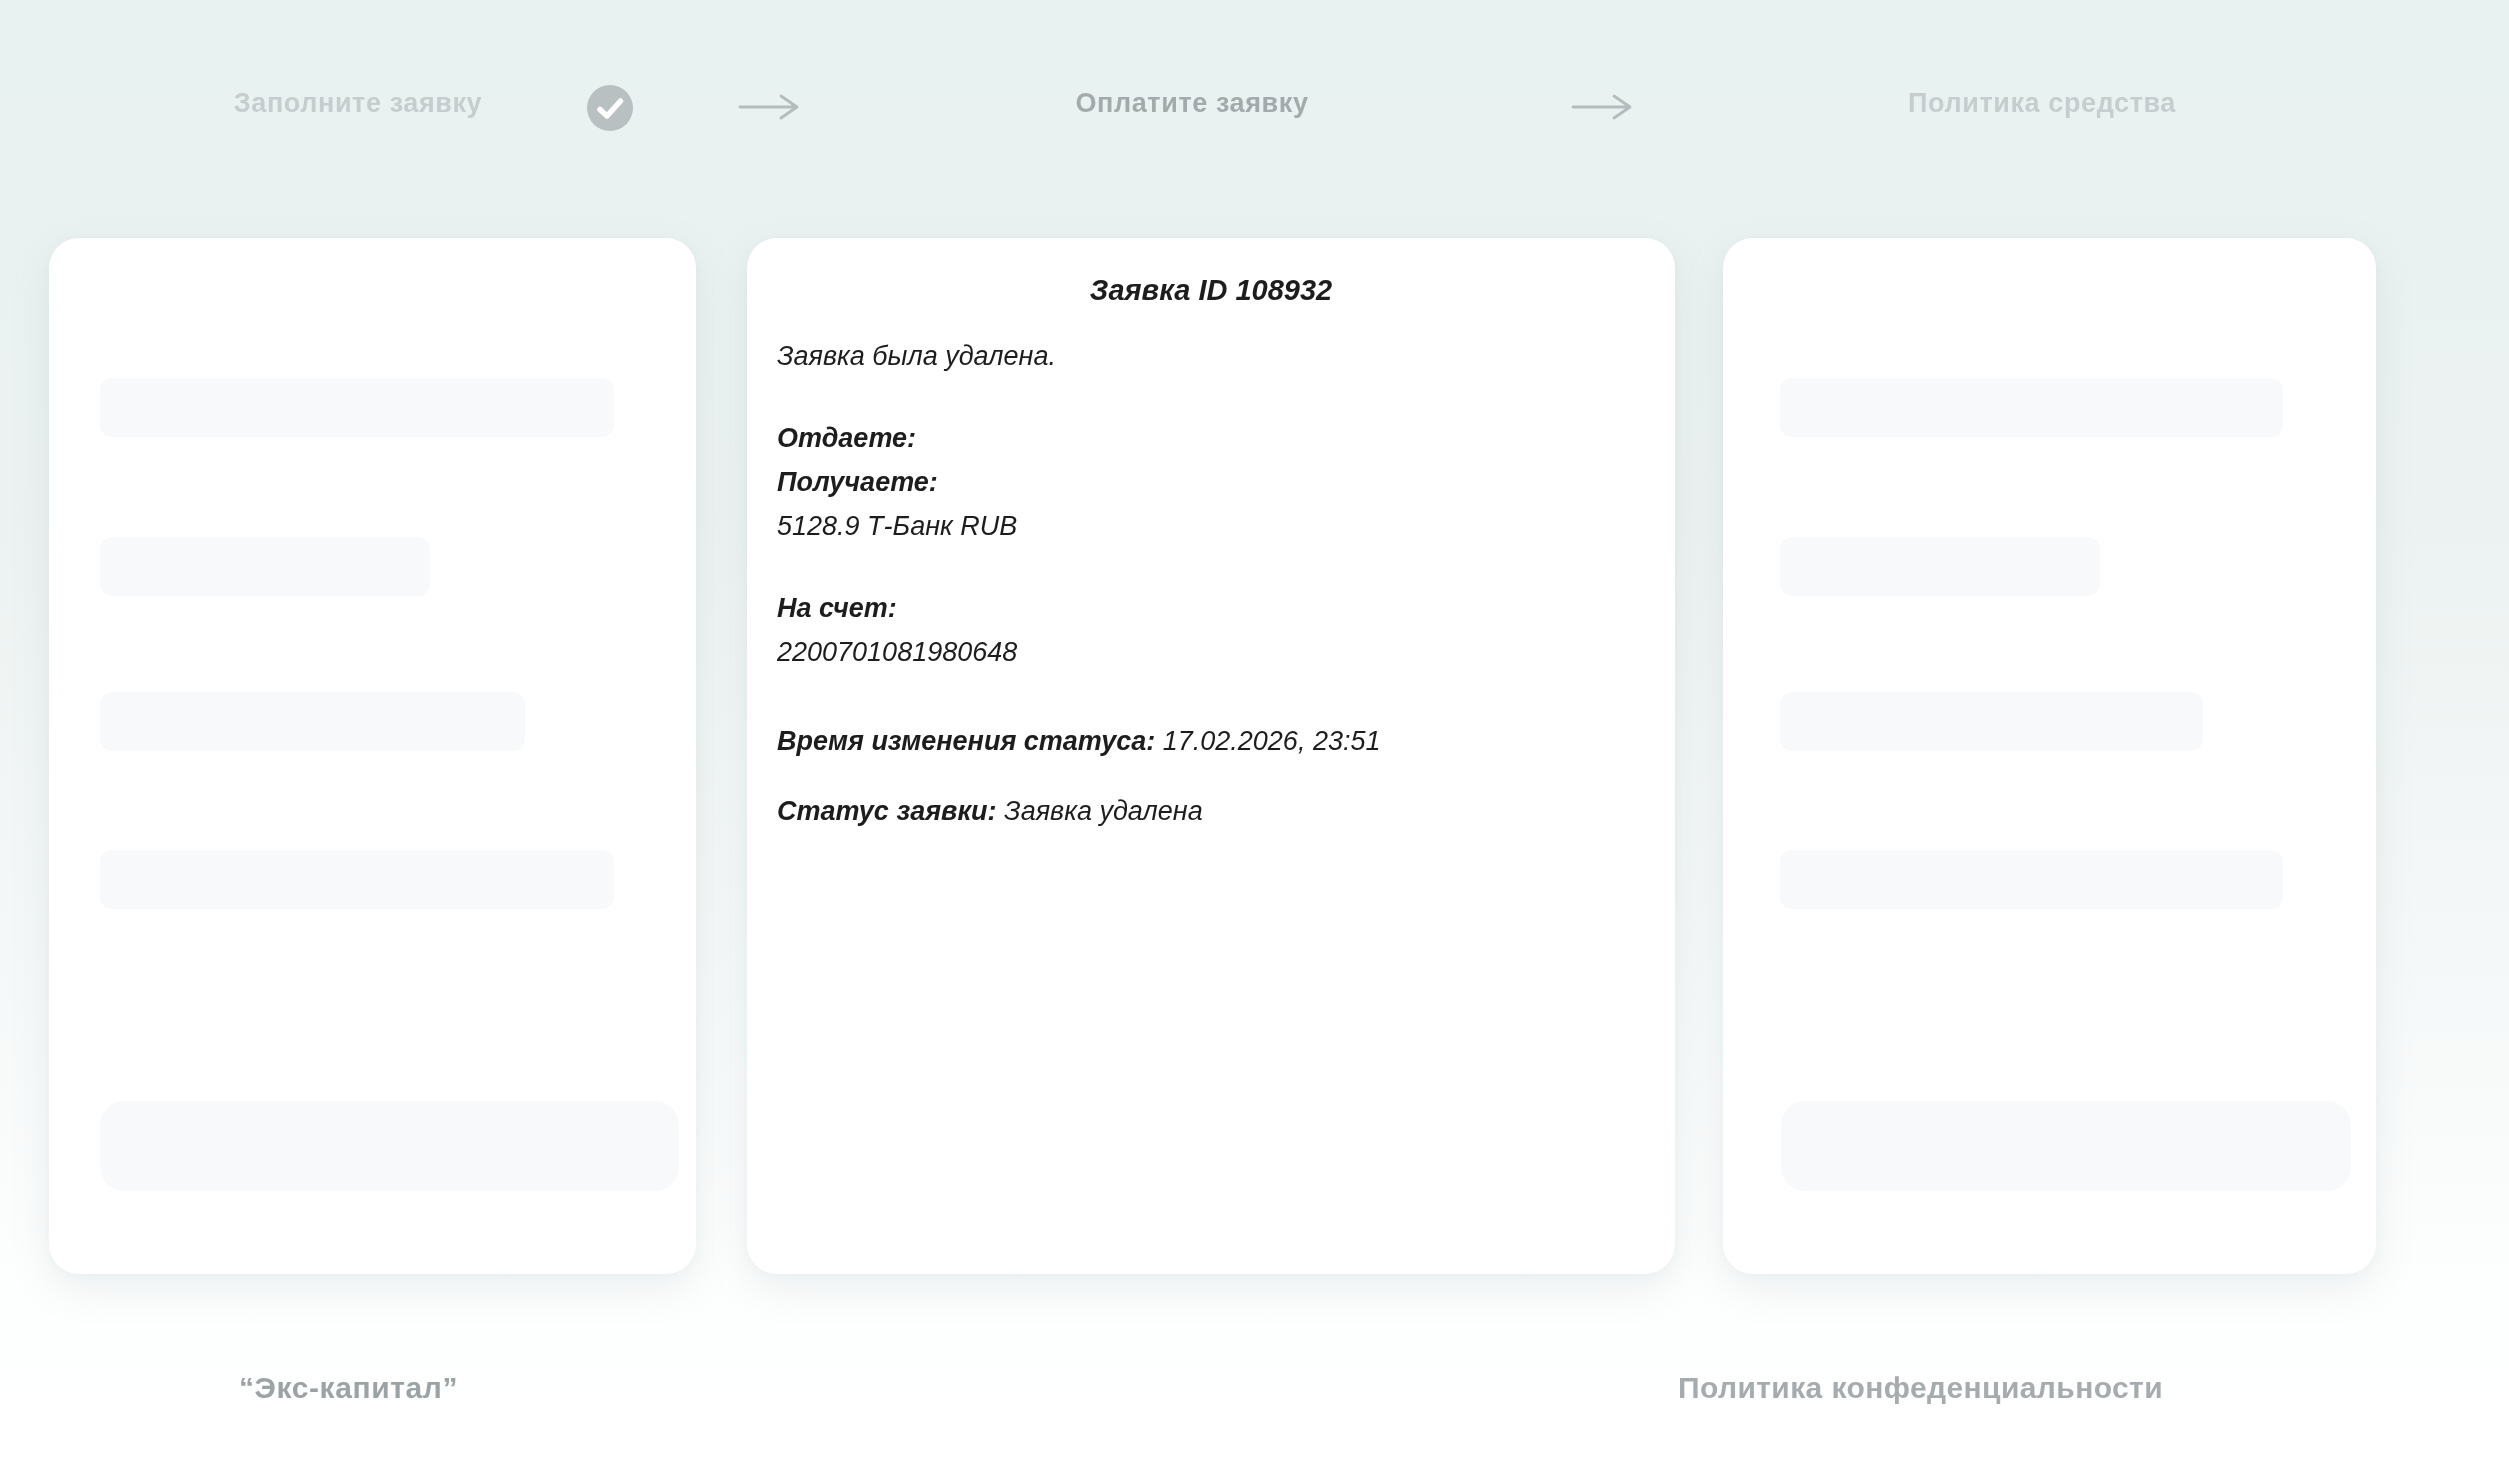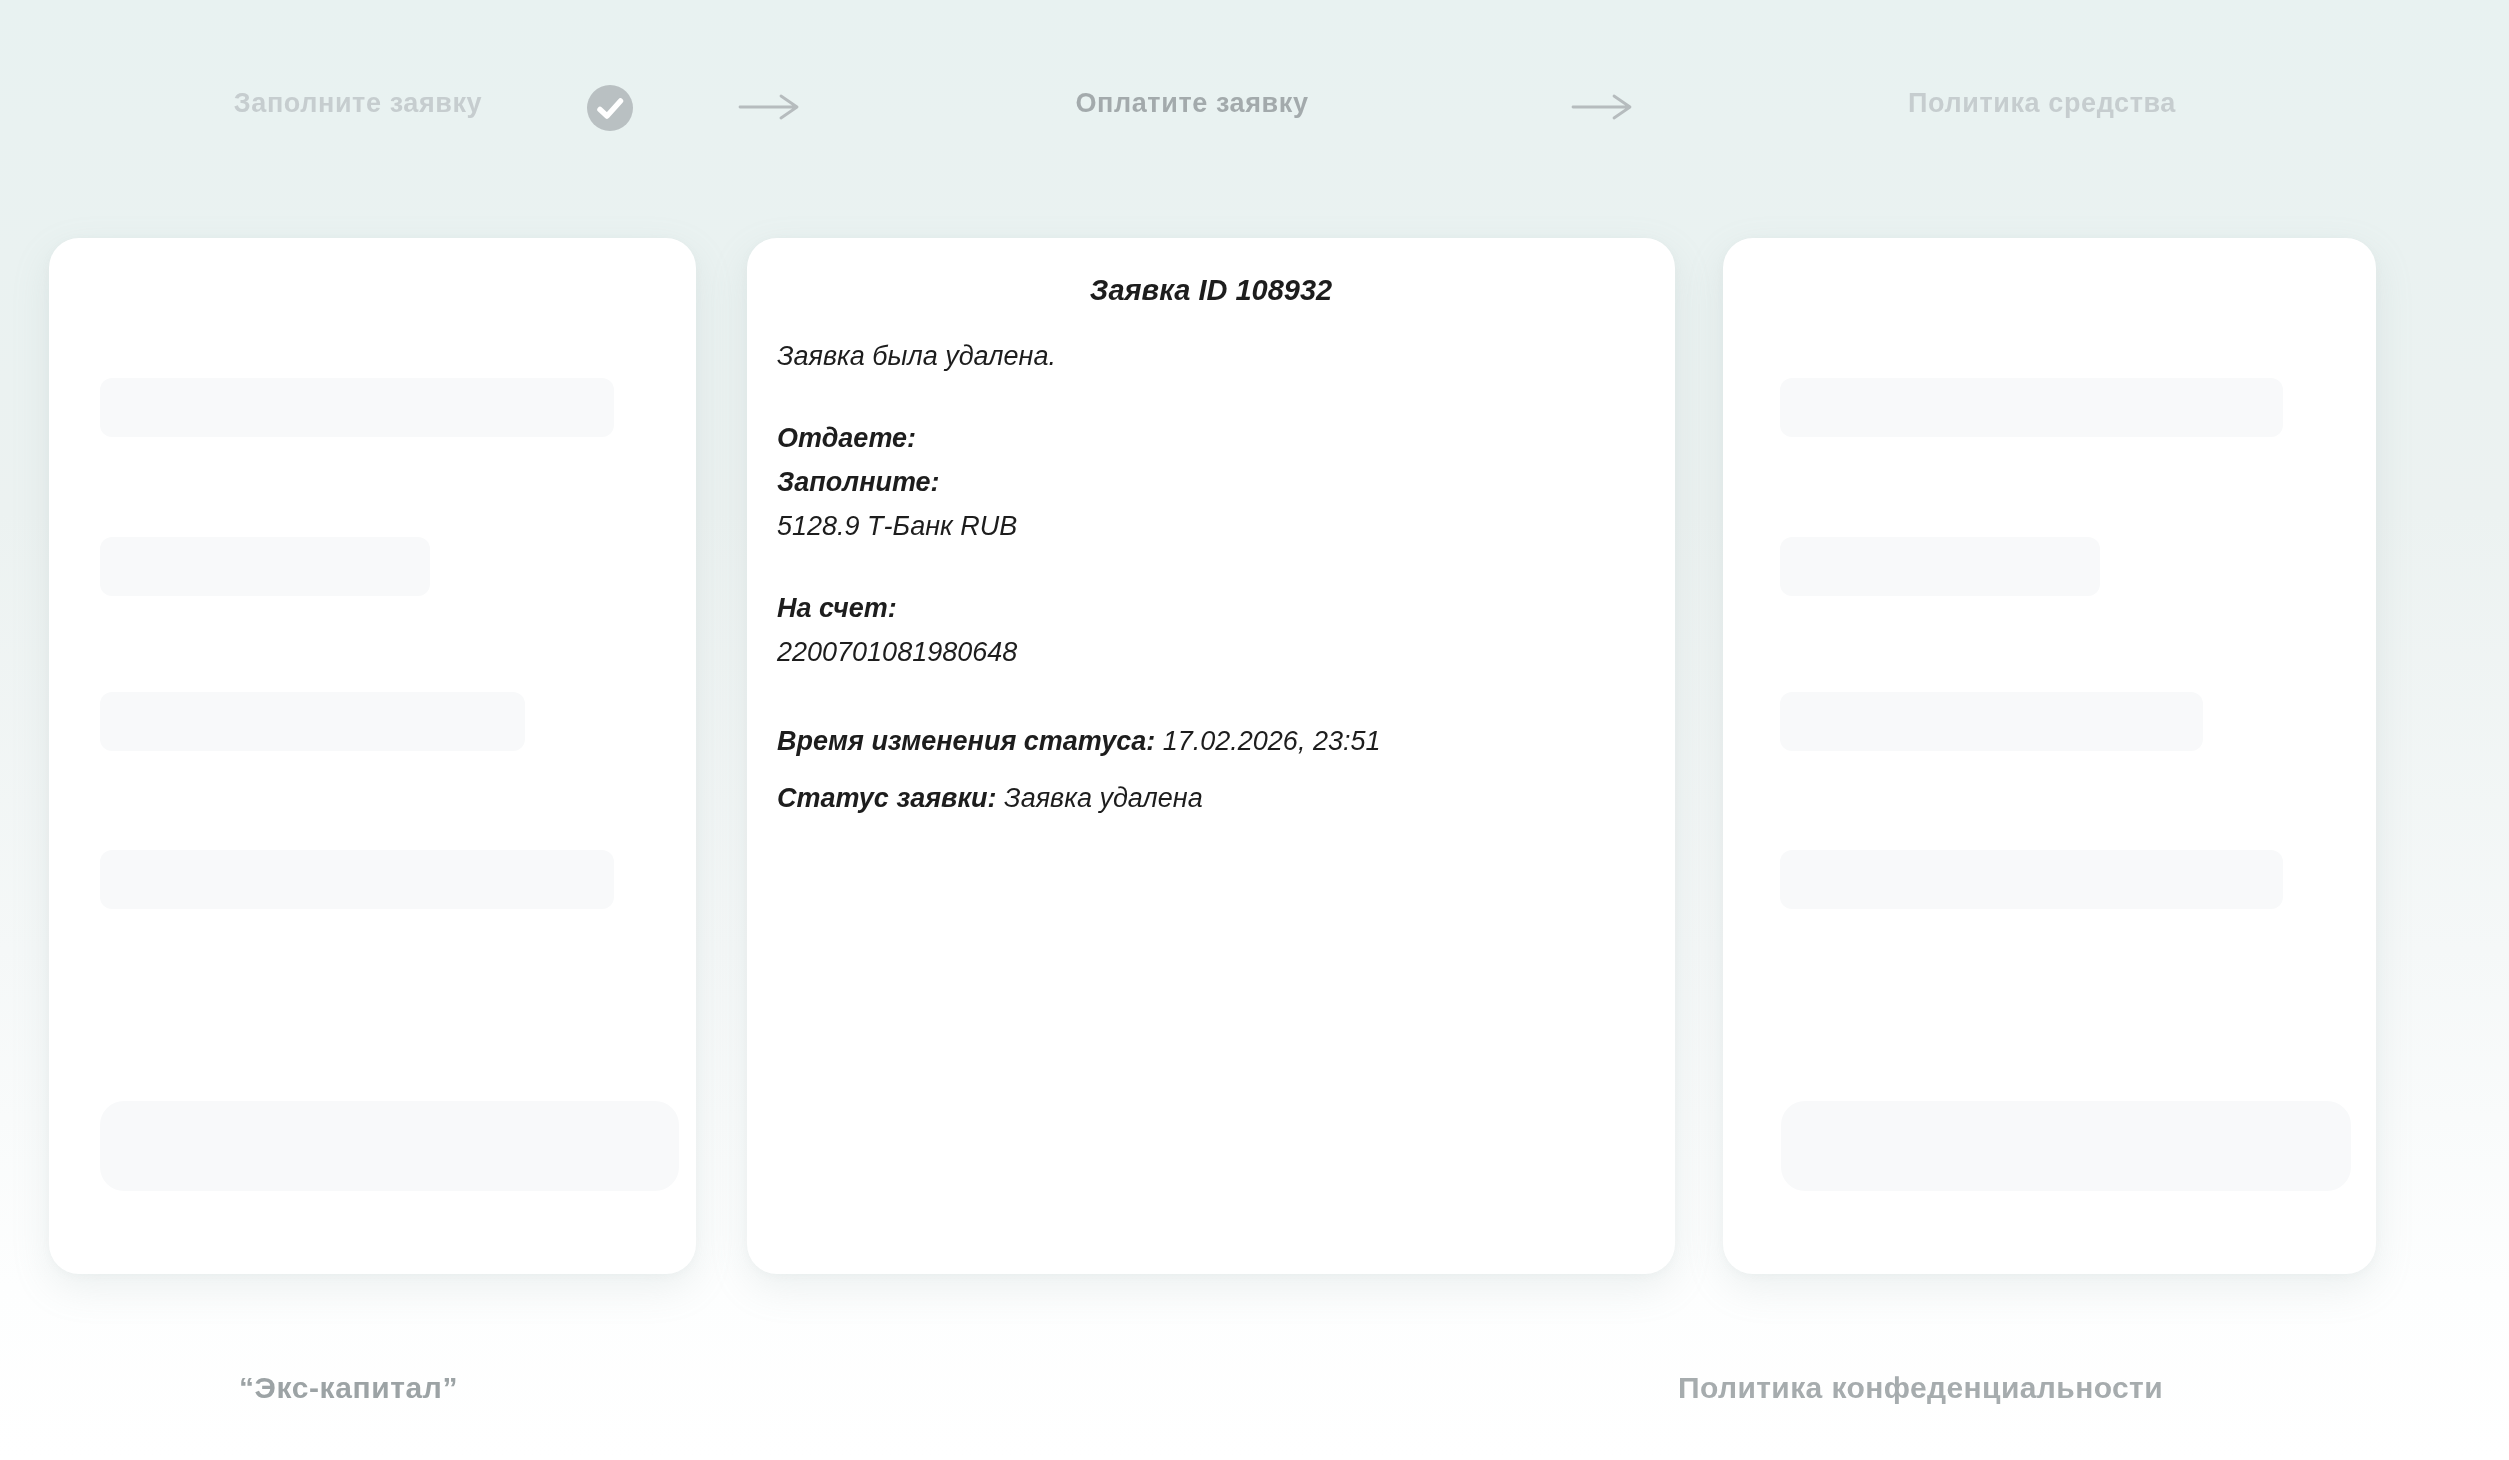--- a/index.html
+++ b/index.html
@@ -62,21 +62,21 @@
     font-size: 29px;
     font-weight: 700;
     text-align: center;
     line-height: 36px;
     margin: 0 0 26px 0;
   }
   .order-text { font-size: 27px; line-height: 44px; }
   .order-message { margin: 0 0 38px 0; }
   .order-give-block { margin: 0 0 38px 0; }
   .order-account-block { margin: 0 0 45px 0; }
-  .order-time-line { margin: 0 0 13px 0; }
+  .order-time-line { margin: 0 0 26px 0; }
   .lbl { font-weight: 700; }
 
   
   .footer-brand {
     position: absolute;
     top: 1371px;
     left: 0;
     width: 697px;
     text-align: center;
     font-size: 30px;
@@ -140,21 +140,21 @@
 
   <div class="card card-mid">
     <div class="order-body">
 
       <h2 class="order-title">Заявка ID 108932</h2>
 
       <p class="order-text order-message">Заявка была удалена.</p>
 
       <div class="order-text order-give-block">
         <div class="lbl">Отдаете:</div>
-        <div class="lbl">Заполните:</div>
+        <div class="lbl">Получаете:</div>
         <div>5128.9 Т-Банк RUB</div>
       </div>
 
       <div class="order-text order-account-block">
         <div class="lbl">На счет:</div>
         <div>2200701081980648</div>
       </div>
 
       <p class="order-text order-time-line">
         <span class="lbl">Время изменения статуса:</span>

